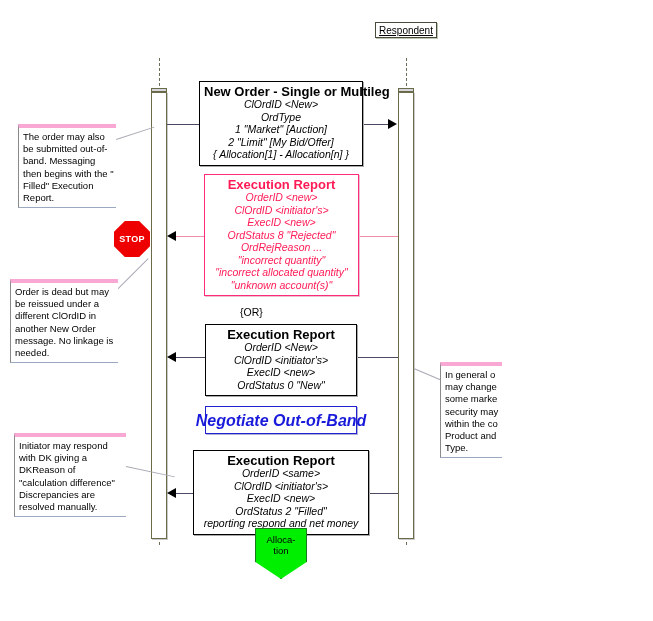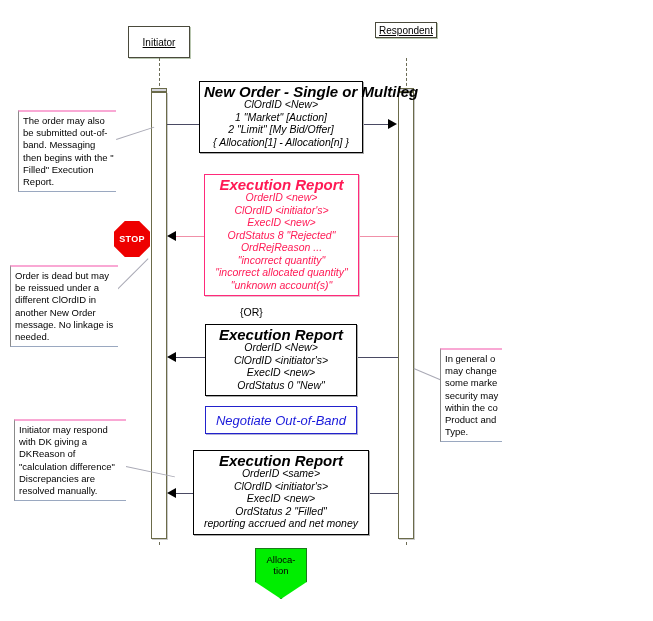--- a/index.html
+++ b/index.html
@@ -87,26 +87,25 @@
     position: absolute;
     box-sizing: border-box;
     background: #ffffff;
     border: 1px solid #000000;
     box-shadow: 1px 1px 0 #aaaaaa;
     text-align: center;
     padding: 3px 4px 4px 4px;
     z-index: 5;
   }
   .msgbox .title {
-    font-size: 15px;
+    font-size: 13px;
     font-weight: bold;
     color: #000000;
     line-height: 13px;
     white-space: nowrap;
-    font-style: italic;
   }
   .msgbox .ln {
     font-size: 10.5px;
     font-style: italic;
     color: #000000;
     line-height: 12.5px;
     white-space: nowrap;
   }
   .msgbox.red {
     border-color: #ff2a7a;
@@ -117,45 +116,46 @@
   .msgbox.blue {
     border: 1px solid #2222cc;
     box-shadow: 1px 1px 0 #b0b0d8;
     display: flex;
     align-items: center;
     justify-content: center;
   }
   .msgbox.blue .title {
     color: #1a1adb;
     font-style: italic;
-    font-weight: normal;
-    font-size: 13px;
+    font-weight: bold;
+    font-size: 16px;
   }
 
   
   .or-label {
     position: absolute;
     font-size: 10.5px;
     color: #000000;
     white-space: nowrap;
   }
 
   
   .note {
     position: absolute;
     box-sizing: border-box;
     background: #ffffff;
     border-left: 1px solid #8a8a8a;
-    border-top: 2px solid #f9a8d4;
+    border-top: 4px solid #f9a8d4;
     border-bottom: 1px solid #9aa8c0;
     padding: 3px 2px 3px 4px;
     font-size: 9.5px;
     line-height: 12.2px;
     color: #000000;
     z-index: 6;
+    margin-top: 14px;
   }
   .connector {
     position: absolute;
     height: 0;
     border-top: 1px solid #a9a9b5;
     transform-origin: 0 0;
     z-index: 1;
   }
 
   
@@ -195,43 +195,41 @@
     color: #000000;
     line-height: 11px;
     display: block;
   }
 </style>
 </head>
 <body>
 
 <div id="canvas">
 
-  <div class="actor-box" style="left:128px; top:26px; width:62px; height:32px;">
-    <span class="actor-label">Initiator</span>
-  </div>
 
   <div class="actor-box" style="left:375px; top:22px; width:62px; height:16px;">
     <span class="actor-label">Respondent</span>
   </div>
 
   <div class="lifeline" style="left:159px; top:58px; height:487px;"></div>
   <div class="lifeline" style="left:406px; top:58px; height:487px;"></div>
 
   <div class="activation-cap" style="left:151px; top:88px; width:16px;"></div>
   <div class="activation" style="left:151px; top:92px; width:16px; height:447px;"></div>
 
   <div class="activation-cap" style="left:398px; top:88px; width:16px;"></div>
   <div class="activation" style="left:398px; top:92px; width:16px; height:447px;"></div>
 
   <div class="msg-line" style="left:167px; top:124px; width:222px;"></div>
   <div class="arrow-right" style="left:388px; top:119px;"></div>
 
   <div class="msgbox" style="left:199px; top:81px; width:164px;">
     <div class="title">New Order - Single or Multileg</div>
     <div class="ln">ClOrdID &lt;New&gt;</div>
+    <div class="ln">OrdType</div>
     <div class="ln">1 "Market" [Auction]</div>
     <div class="ln">2 "Limit" [My Bid/Offer]</div>
     <div class="ln">{ Allocation[1] - Allocation[n] }</div>
   </div>
 
   <div class="msg-line red" style="left:176px; top:236px; width:222px;"></div>
   <div class="arrow-left" style="left:167px; top:231px;"></div>
 
   <div class="msgbox red" style="left:204px; top:174px; width:155px;">
     <div class="title">Execution Report</div>
@@ -264,28 +262,28 @@
 
   <div class="msg-line" style="left:176px; top:493px; width:222px;"></div>
   <div class="arrow-left" style="left:167px; top:488px;"></div>
 
   <div class="msgbox" style="left:193px; top:450px; width:176px;">
     <div class="title">Execution Report</div>
     <div class="ln">OrderID &lt;same&gt;</div>
     <div class="ln">ClOrdID &lt;initiator's&gt;</div>
     <div class="ln">ExecID &lt;new&gt;</div>
     <div class="ln">OrdStatus 2 "Filled"</div>
-    <div class="ln">reporting accrued and net money</div>
+    <div class="ln">reporting respond and net money</div>
   </div>
 
   <div class="stop-sign" style="left:104px; top:221px; width:36px; height:36px;margin-left:10px;">
     <span class="stop-text">STOP</span>
   </div>
 
-  <div class="alloc-node" style="left:255px; top:548px; width:50px; height:44px;">
+  <div class="alloc-node" style="left:255px; top:528px; width:50px; height:44px;">
     <span>Alloca-</span>
     <span>tion</span>
   </div>
 
   <div class="note" style="left:18px; top:110px; width:98px;">The order may also be submitted out-of-band.  Messaging then begins with the " Filled" Execution Report.</div>
   <div class="connector" style="left:116px; top:139px; width:40px; transform:rotate(-18deg);"></div>
 
   <div class="note" style="left:10px; top:265px; width:108px;">Order is dead but may be reissued under a different ClOrdID in another New Order message.  No linkage is needed.</div>
   <div class="connector" style="left:116px; top:290px; width:45px; transform:rotate(-45deg);"></div>
 

